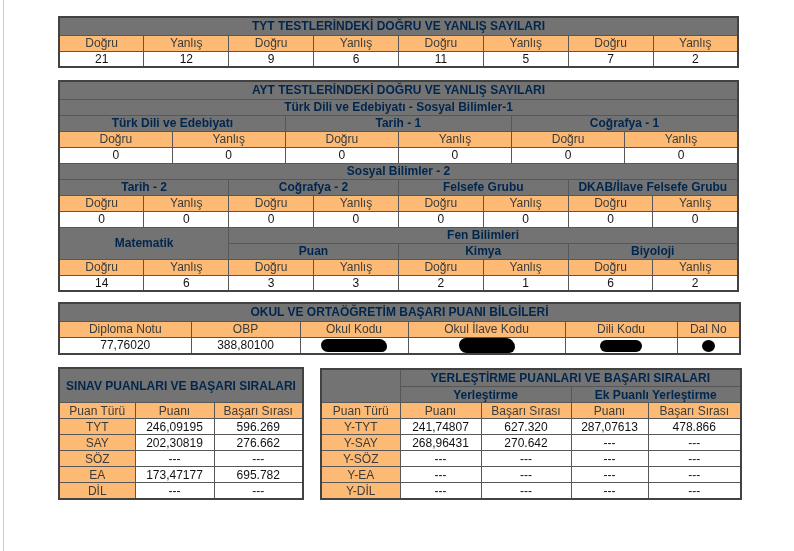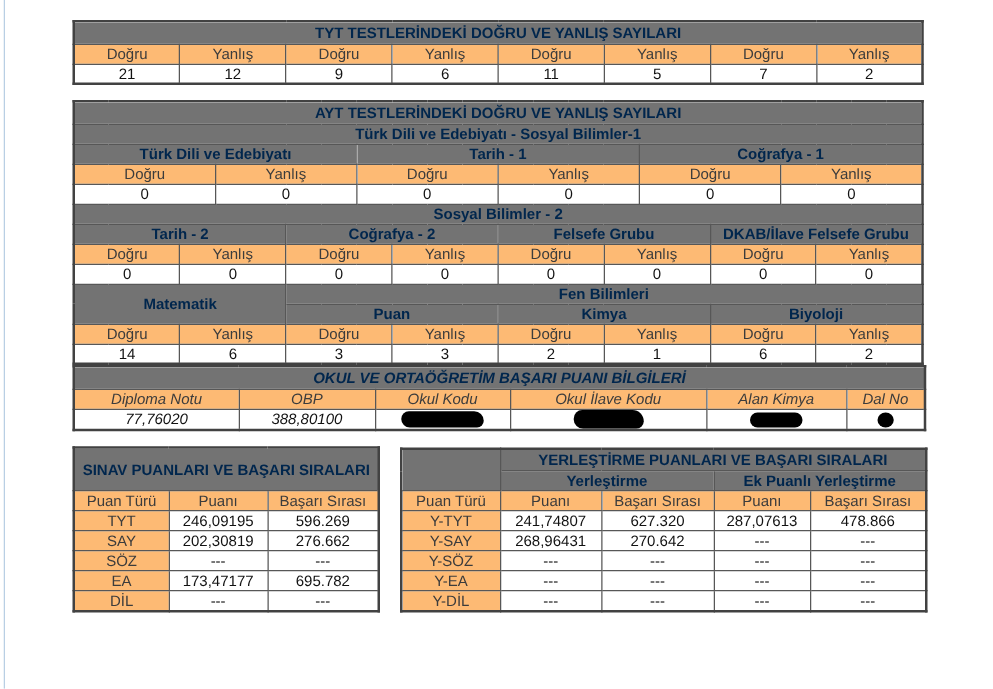--- a/index.html
+++ b/index.html
@@ -13,21 +13,21 @@
   table { border-collapse: collapse; table-layout: fixed; width: 681px; font-size: 12px;
           border: 2px solid #424242; }
   td { border: 1px solid #575757; text-align: center; vertical-align: middle;
        height: 16px; padding: 0 2px; color: #121212; background: #ffffff;
        overflow: hidden; white-space: nowrap; }
   td.hd { background: #737373; font-weight: bold; color: #00264d; }
   td.lb { background: #fdba74; color: #3c3c3c; }
   tr.title td { height: 18px; }
 
   .tbl-ayt { margin-top: 12px; padding-left: 32px; }
-  .tbl-okul { margin-top: 0; font-style: italic; }
+  .tbl-okul { margin-top: 10px; }
 
   .bottom { display: flex; align-items: flex-end; margin-top: 12px; }
   .tbl-sinav { width: 244px; }
   .tbl-yer { width: 420px; margin-left: 16px; }
   td.tall-title { height: 35px; }
 
   .redact { display: inline-block; background: #000; vertical-align: middle; }
   .redact.r1 { width: 66px; height: 13px; border-radius: 8px 10px 7px 9px; }
   .redact.r2 { width: 56px; height: 15px; border-radius: 9px 12px 8px 10px; }
   .redact.r3 { width: 42px; height: 12px; border-radius: 7px; }
@@ -175,21 +175,21 @@
     </colgroup>
     <tbody>
         <tr class="title">
           <td class="hd" colspan="6">OKUL VE ORTAÖĞRETİM BAŞARI PUANI BİLGİLERİ</td>
         </tr>
     <tr>
       <td class="lb">Diploma Notu</td>
       <td class="lb">OBP</td>
       <td class="lb">Okul Kodu</td>
       <td class="lb">Okul İlave Kodu</td>
-      <td class="lb">Alan Kimya</td>
+      <td class="lb">Dili Kodu</td>
       <td class="lb">Dal No</td>
     </tr>
     <tr>
       <td>77,76020</td>
       <td>388,80100</td>
       <td><span class="redact r1"></span></td>
       <td><span class="redact r2"></span></td>
       <td><span class="redact r3"></span></td>
       <td><span class="redact r4"></span></td>
     </tr>

